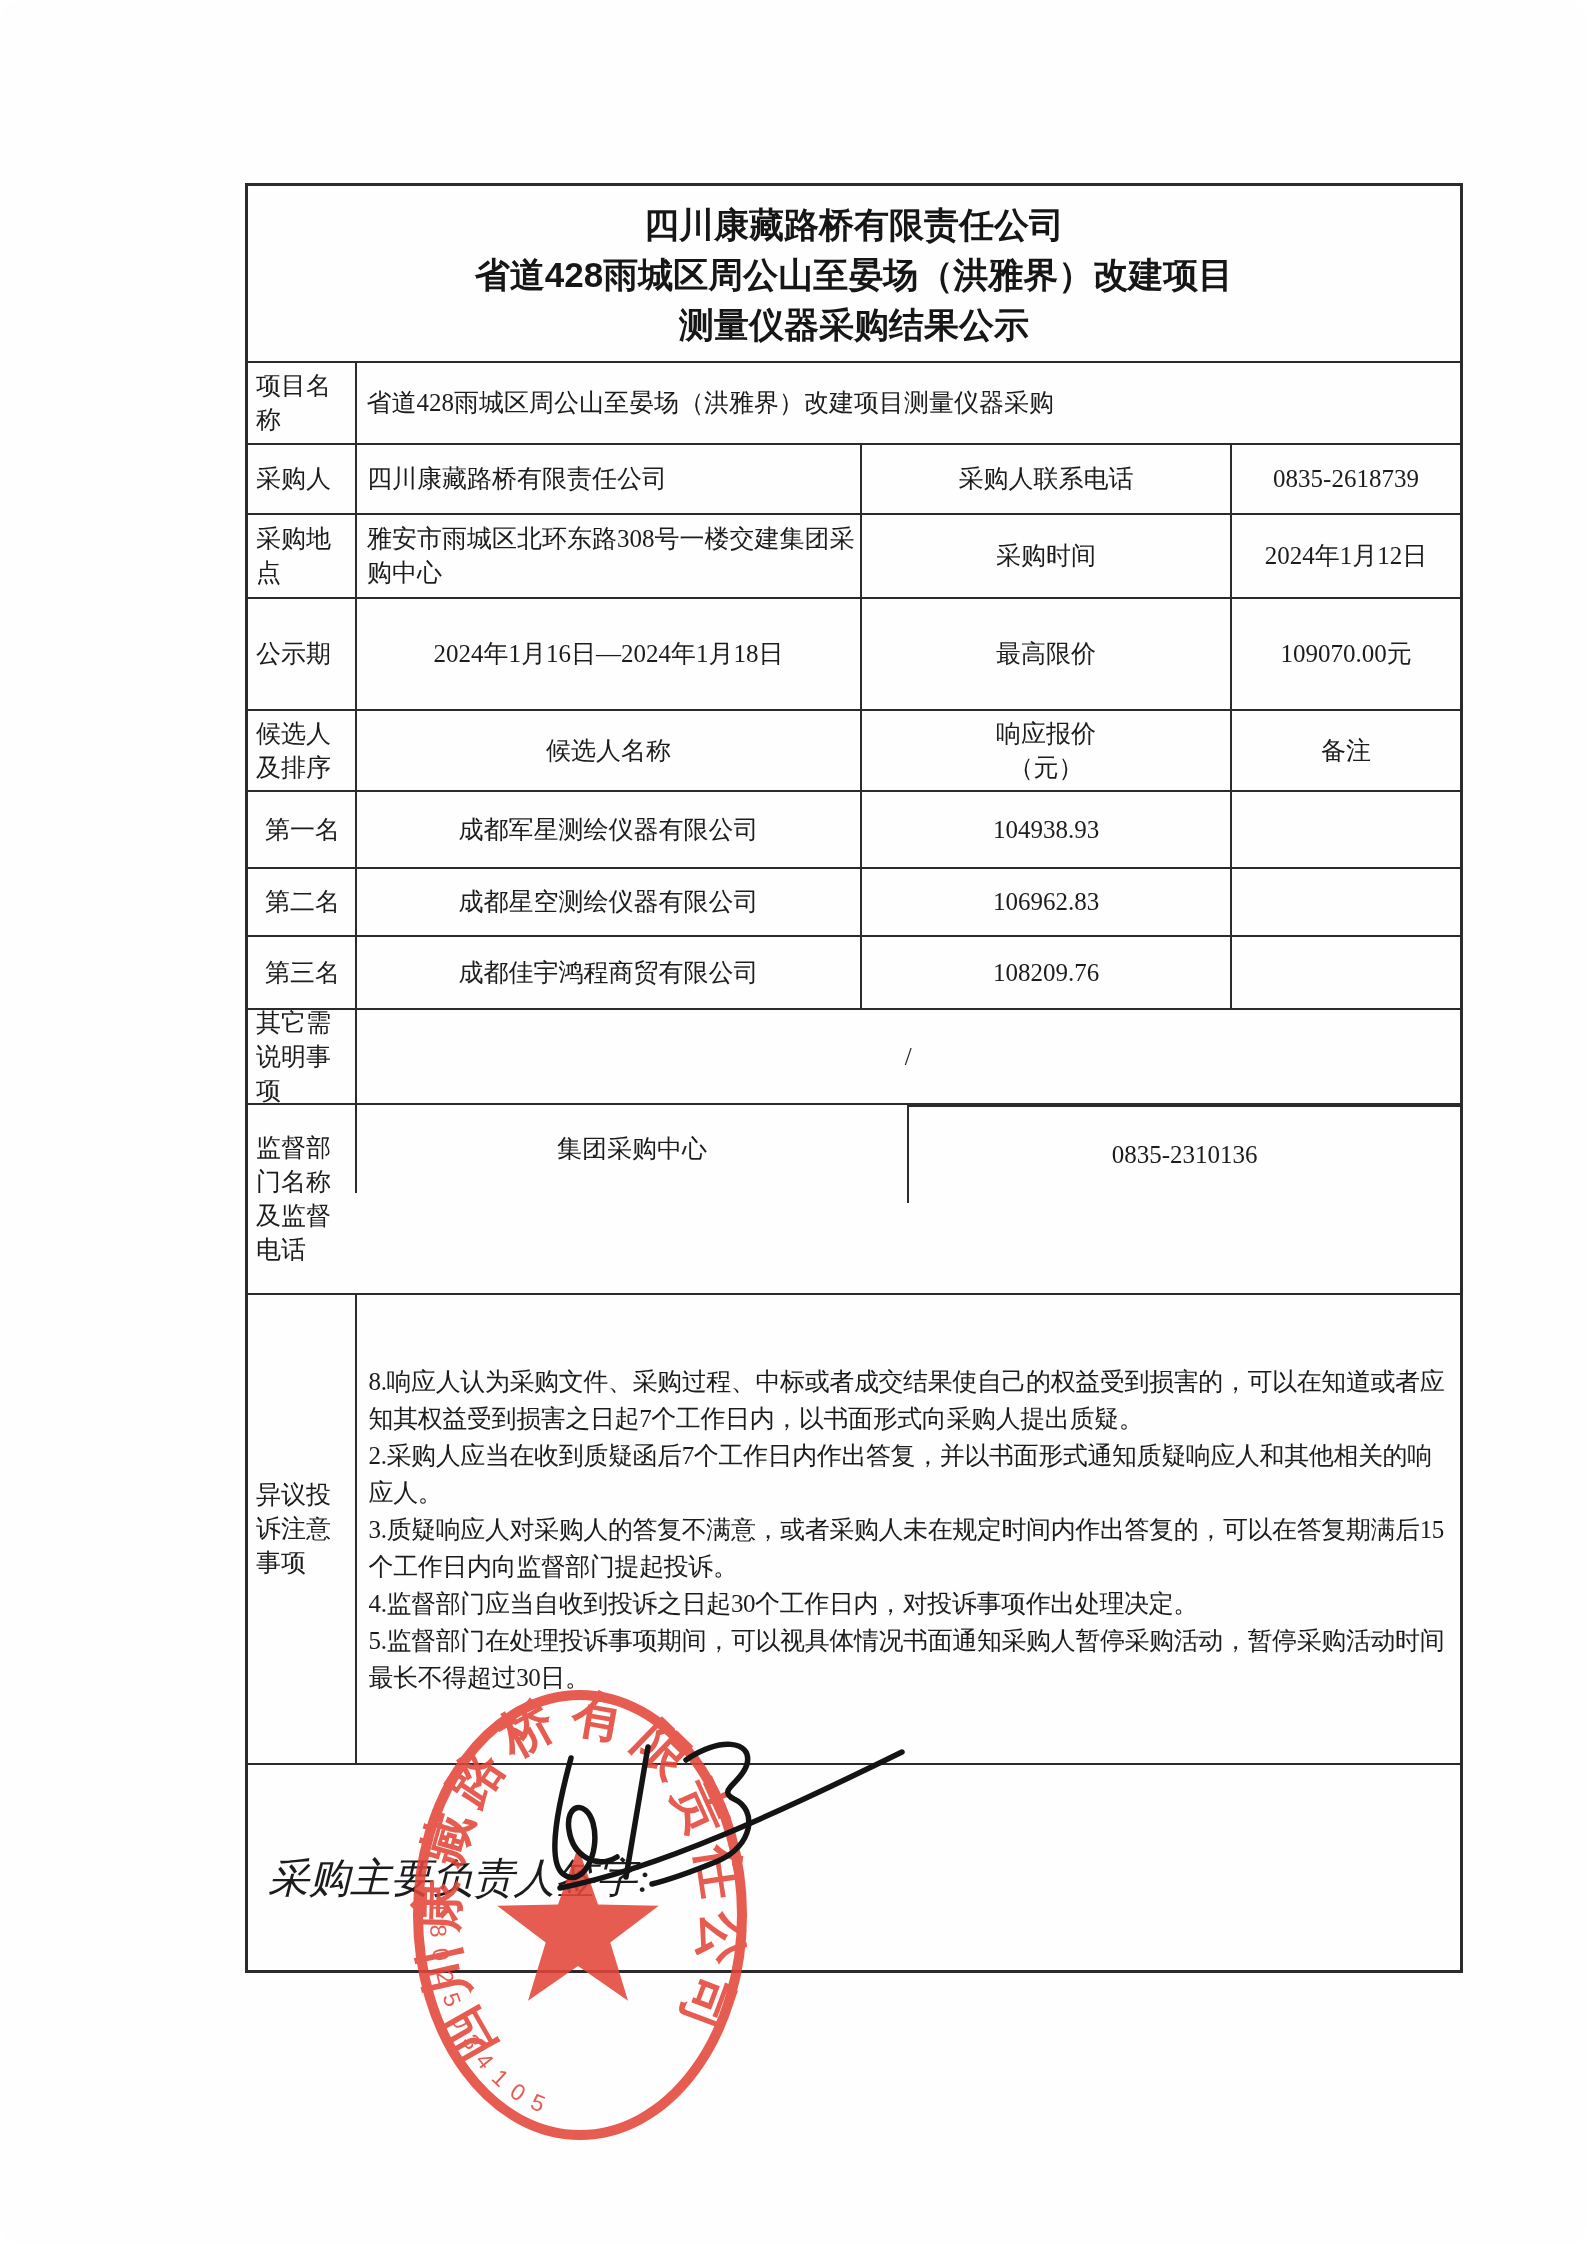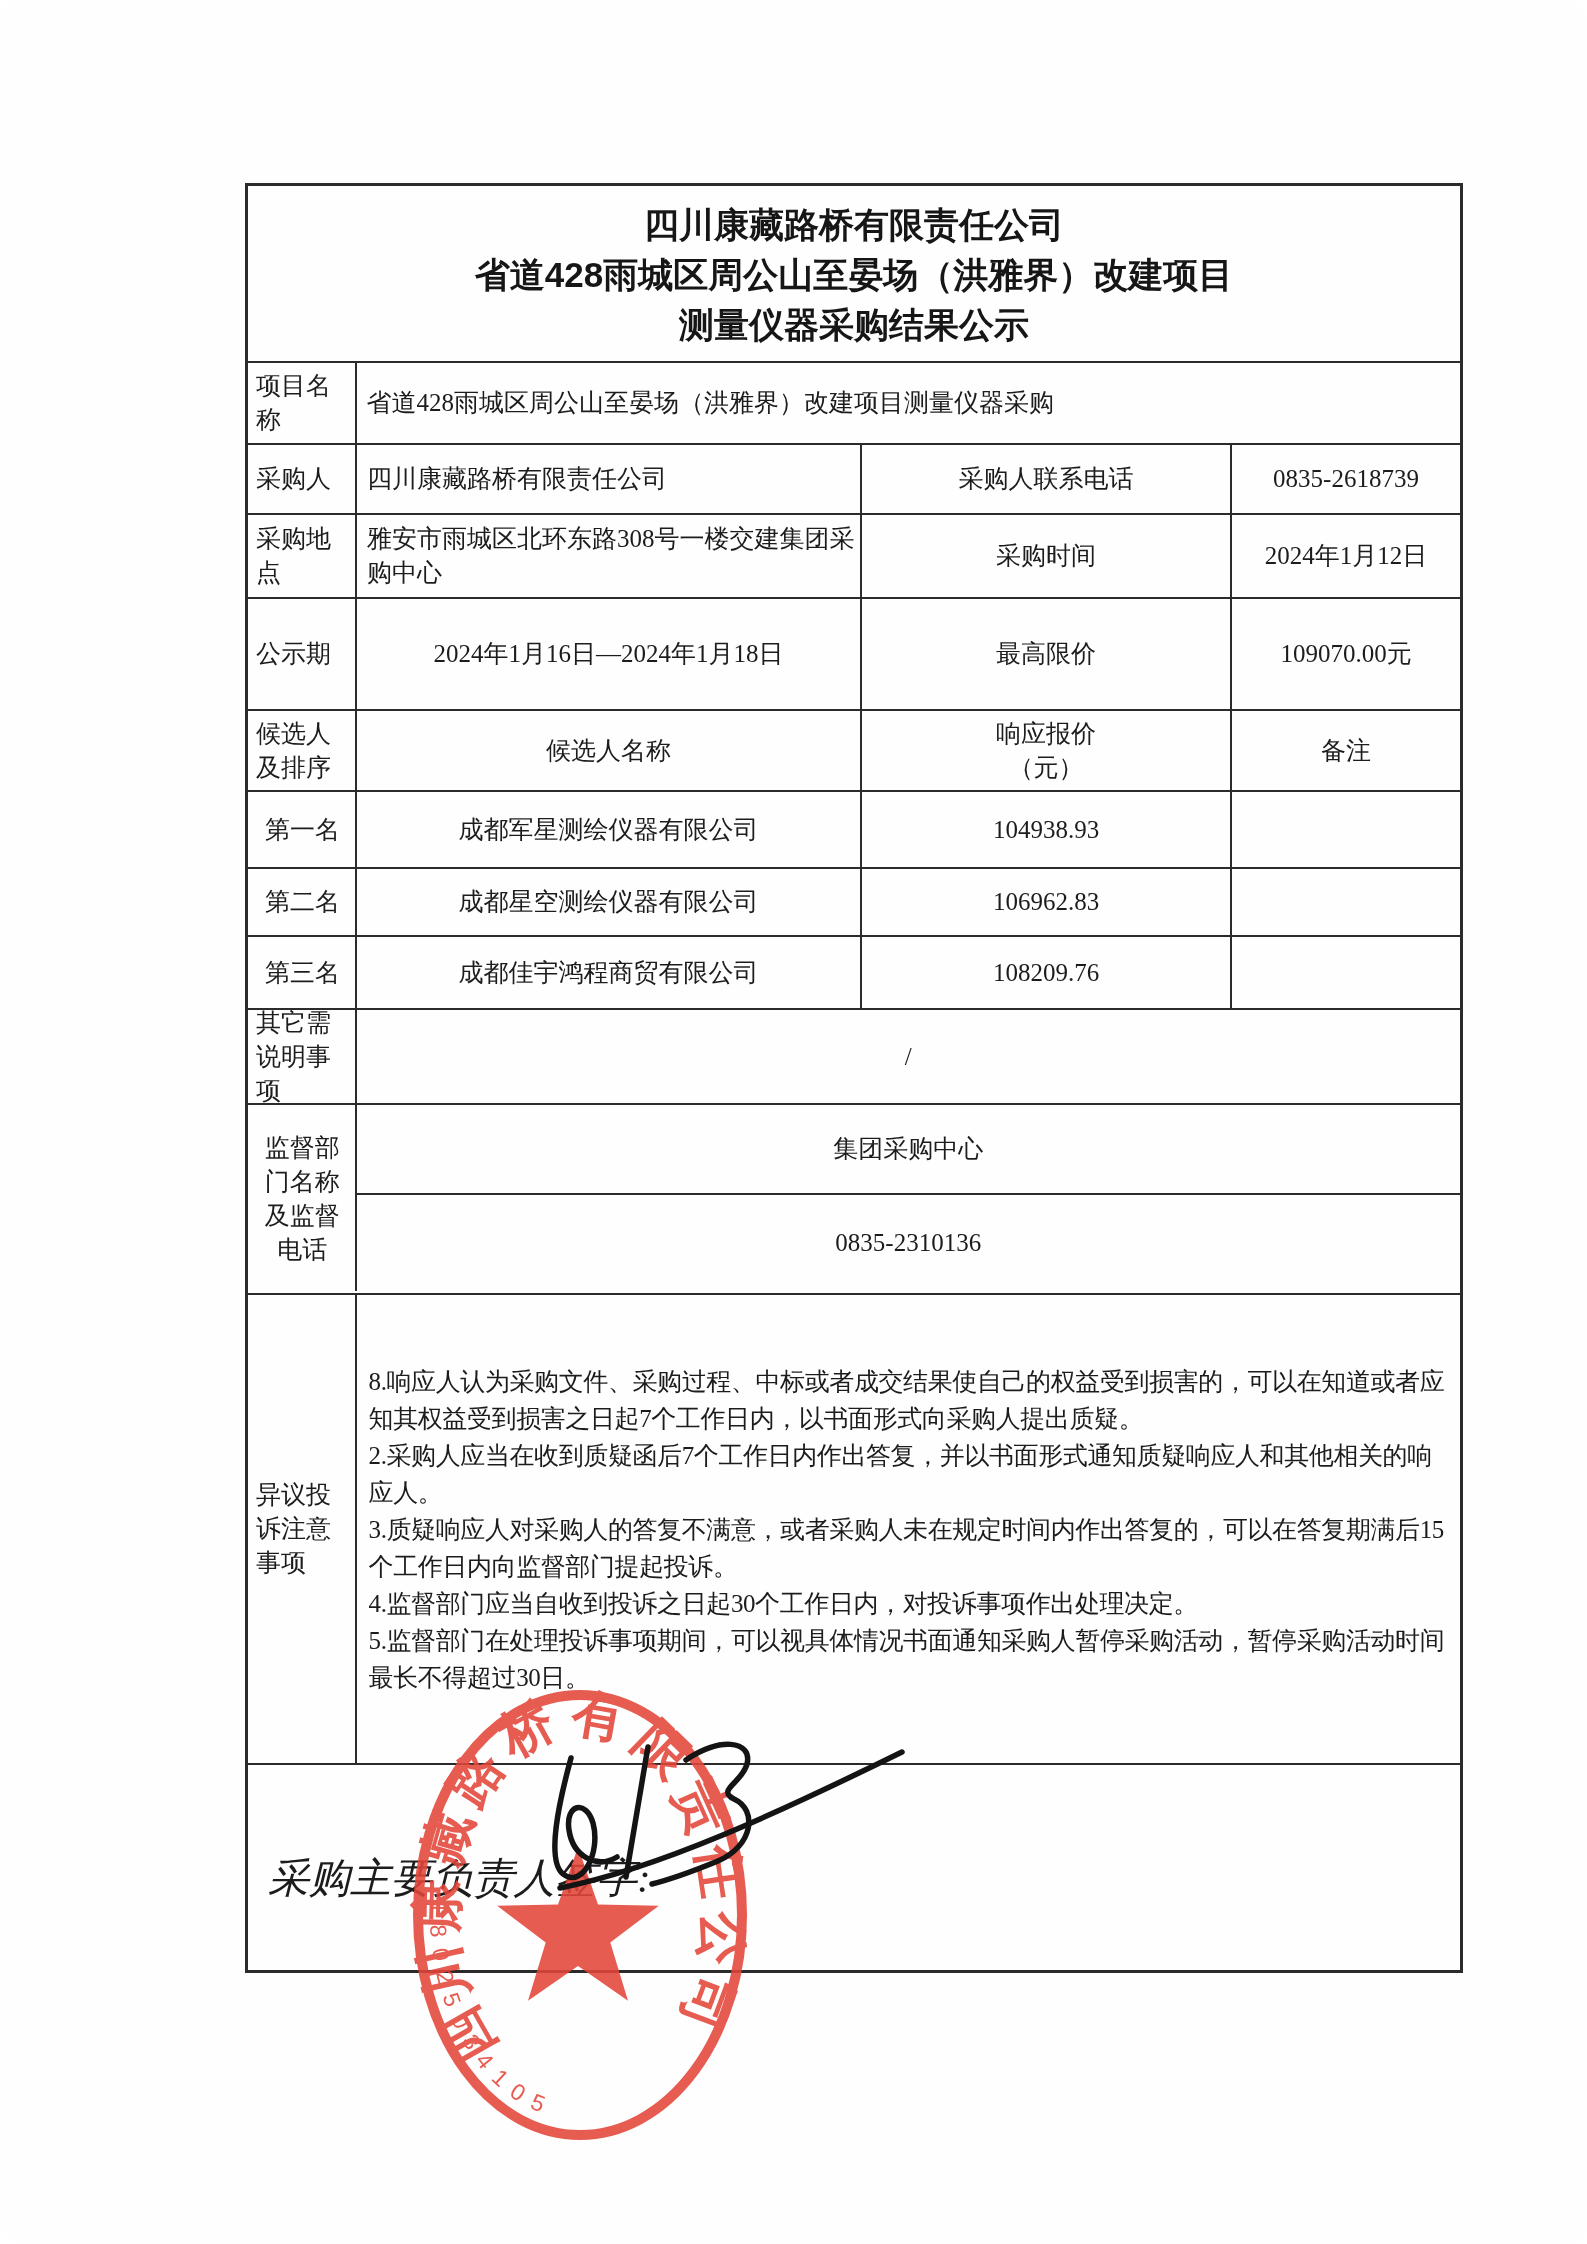--- a/index.html
+++ b/index.html
@@ -106,22 +106,22 @@
       <div class="cell c3 ac">108209.76</div>
       <div class="cell c4 ac"></div>
     </div>
 
     <div class="row" style="height:95px">
       <div class="cell first c1 lbl">其它需说明事项</div>
       <div class="cell span234 ac">/</div>
     </div>
 
     <div class="row" style="height:190px">
-      <div class="cell first c1 lbl" style="text-align:center">监督部门名称及监督电话</div>
-      <div style="width:1111px;display:flex;flex-direction:column;box-sizing:border-box;">
+      <div class="cell first c1 lbl" style="text-align:left">监督部门名称及监督电话</div>
+      <div style="width:1111px;display:flex;box-sizing:border-box;">
         <div class="cell ac" style="width:100%;height:88px;">集团采购中心</div>
         <div class="cell ac" style="width:100%;height:98px;border-top:2px solid #2b2b2b;">0835-2310136</div>
       </div>
     </div>
 
     <div class="row" style="height:470px">
       <div class="cell first c1 lbl">异议投诉注意事项</div>
       <div class="cell span234 objection-text">
         <p>8.响应人认为采购文件、采购过程、中标或者成交结果使自己的权益受到损害的，可以在知道或者应知其权益受到损害之日起7个工作日内，以书面形式向采购人提出质疑。</p>
         <p>2.采购人应当在收到质疑函后7个工作日内作出答复，并以书面形式通知质疑响应人和其他相关的响应人。</p>

